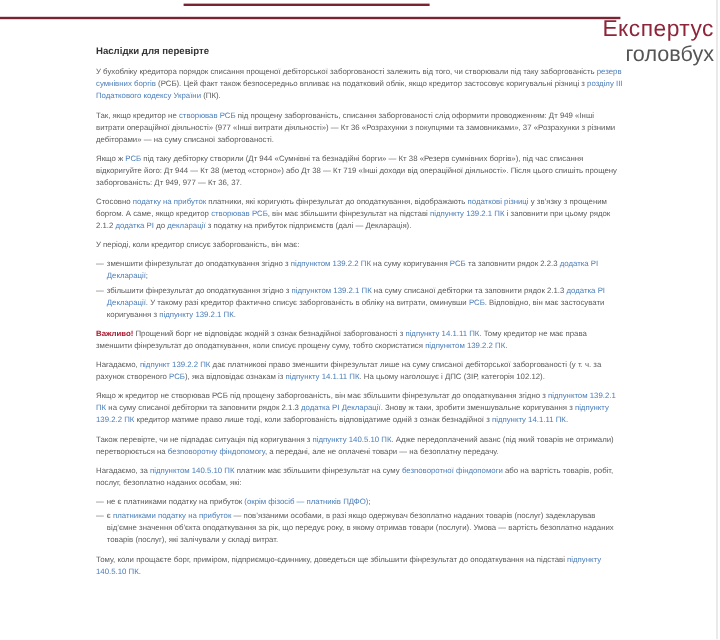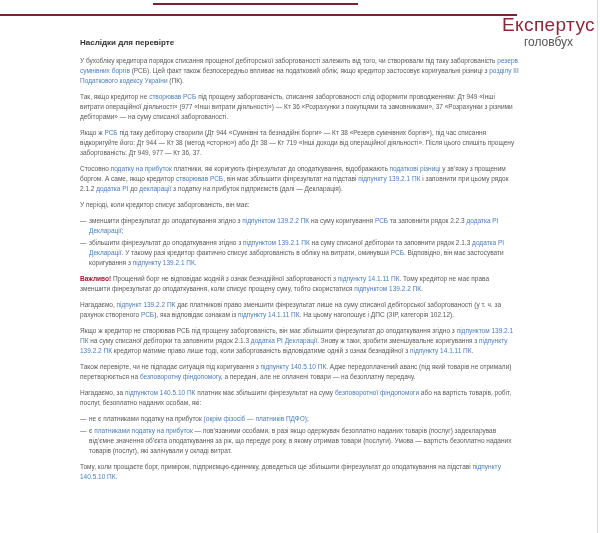--- a/index.html
+++ b/index.html
@@ -3,23 +3,23 @@
 <meta charset="utf-8">
 <style>
   html,body{margin:0;padding:0;}
   body{
     width:600px;height:533px;background:#ffffff;position:relative;overflow:hidden;
     font-family:"Liberation Sans", sans-serif;
   }
   .rule{position:absolute;background:#7a2433;height:2px;}
   .rule-top{top:3px;left:153px;width:205px;}
   .rule-main{top:14px;left:0;width:517px;}
-  .logo{position:absolute;top:15px;right:5px;text-align:center;line-height:1;}
+  .logo{position:absolute;top:15px;right:5px;text-align:right;line-height:1;}
   .logo-line1{font-size:19px;color:#8e2639;letter-spacing:.4px;}
-  .logo-line2{font-size:12px;color:#555555;margin-top:2px;}
+  .logo-line2{font-size:18px;color:#555555;margin-top:2px;}
   .right-edge{position:absolute;right:2px;top:0;width:1px;height:533px;background:#dcdcdc;}
   .content{position:absolute;left:80px;top:38px;width:440px;}
   .title{font-size:8px;font-weight:bold;color:#333333;margin:0 0 9px 0;}
   .para,.li{font-size:6.5px;line-height:10px;color:#5a5a5a;}
   .para{margin:0 0 6px 0;}
   .list{margin:0 0 6px 0;}
   .li{position:relative;padding-left:9px;margin:0 0 2px 0;}
   .dash{position:absolute;left:0;top:0;color:#5a5a5a;}
   .lnk{color:#4a7db8;text-decoration:none;cursor:pointer;}
   .imp{color:#a6192e;font-weight:bold;}

